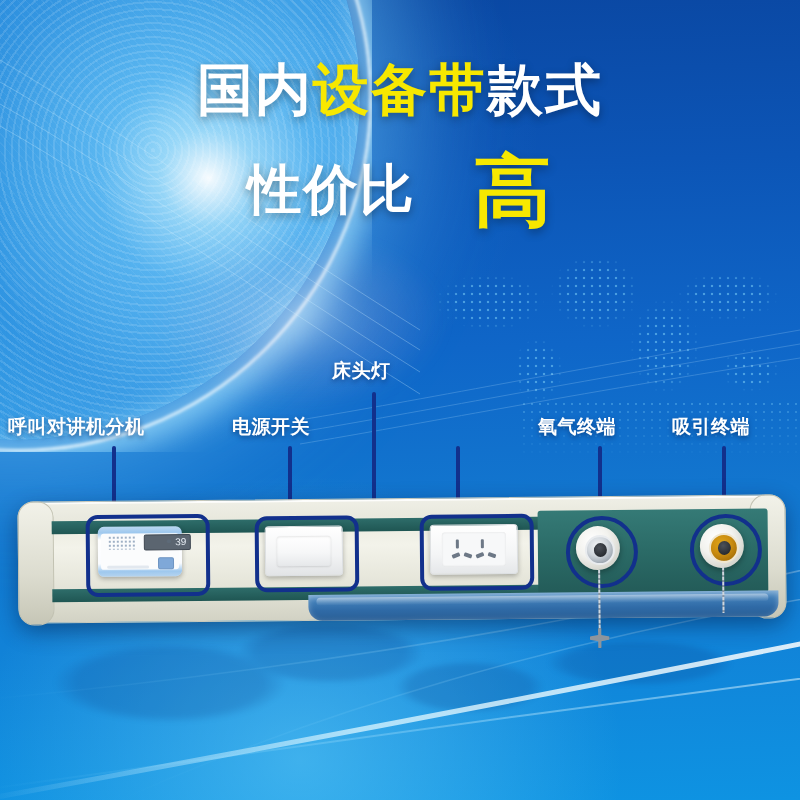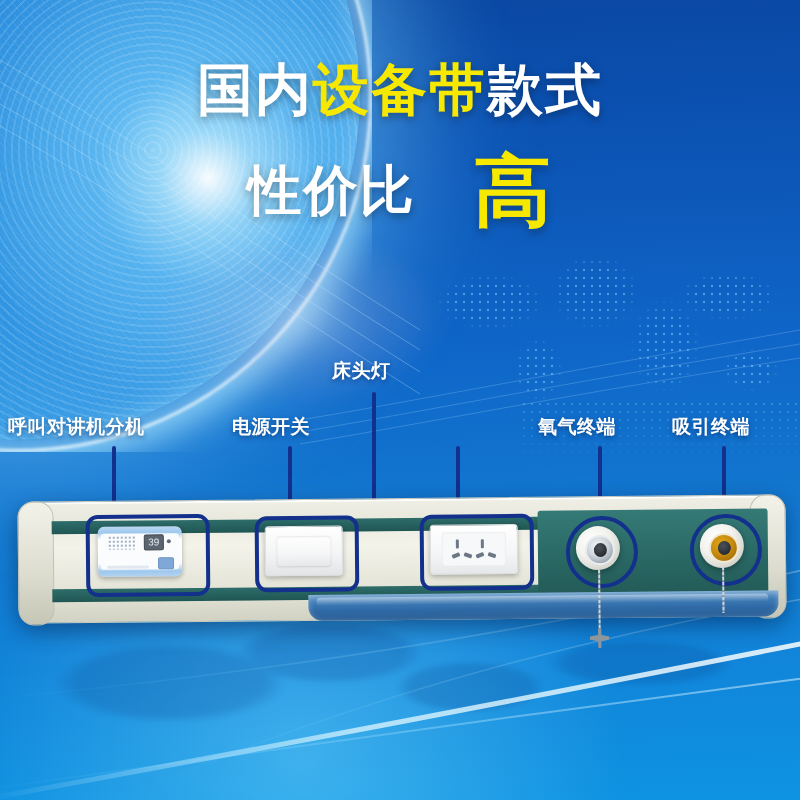--- a/index.html
+++ b/index.html
@@ -87,21 +87,21 @@
   
   .headband{position:absolute;left:0;top:62px;width:800px;height:180px;}
   .hl1{
     position:absolute;left:0;top:0;width:800px;text-align:center;
     font-size:56px;font-weight:bold;letter-spacing:2px;line-height:1;
     color:#ffffff;text-shadow:0 3px 8px rgba(0,0,0,.35);
   }
   .hl1 .y{color:#f7e800;}
   .hl2{
     position:absolute;left:0;top:92px;width:800px;
-    display:flex;align-items:center;justify-content:center;gap:58px;
+    display:flex;justify-content:center;gap:58px;
   }
   .hl2 .w{font-size:54px;font-weight:bold;color:#ffffff;letter-spacing:2px;text-shadow:0 3px 8px rgba(0,0,0,.35);}
   .hl2 .g{font-size:78px;font-weight:bold;color:#f7e800;letter-spacing:1px;line-height:.95;text-shadow:0 4px 10px rgba(0,0,0,.30);}
 
   
   .label{
     position:absolute;color:#ffffff;font-weight:bold;font-size:19px;letter-spacing:.5px;
     white-space:nowrap;text-shadow:0 2px 5px rgba(2,30,80,.55);
   }
   .leader{position:absolute;width:4px;background:#12308c;border-radius:2px;}
@@ -160,21 +160,21 @@
   }
   .ic-face{position:absolute;left:3px;top:7px;right:3px;bottom:7px;background:#fbfcfd;border-radius:3px;}
   .ic-grille{
     position:absolute;left:10px;top:9px;width:28px;height:14px;
     background-image:radial-gradient(circle,#8fa3bb 1px,transparent 1.2px);
     background-size:4px 4px;opacity:.85;
   }
   .ic-screen{
     position:absolute;left:46px;top:8px;width:18px;height:14px;border-radius:2px;
     background:#5b6570;border:1px solid #3f4852;
-    color:#e8eef5;font-size:10px;font-weight:normal;line-height:13px;text-align:center;
+    color:#e8eef5;font-size:10px;font-weight:normal;line-height:13px;text-align:center;padding-left:27px;
   }
   .ic-led{position:absolute;left:69px;top:13px;width:4px;height:4px;border-radius:50%;background:#5d6a78;}
   .ic-btn{position:absolute;right:8px;bottom:7px;width:14px;height:10px;border-radius:2px;background:#7fa8d8;border:1px solid #6d94c2;}
   .ic-slot{position:absolute;left:9px;bottom:8px;width:42px;height:3px;border-radius:2px;background:#e2e8ef;}
 
   
   .pswitch{
     position:absolute;left:247px;top:27px;width:76px;height:48px;border-radius:4px;
     background:linear-gradient(180deg,#ffffff,#f2f3f4 60%,#e2e4e6);
     box-shadow:0 2px 5px rgba(0,0,0,.28);border:1px solid #dcdfe2;

